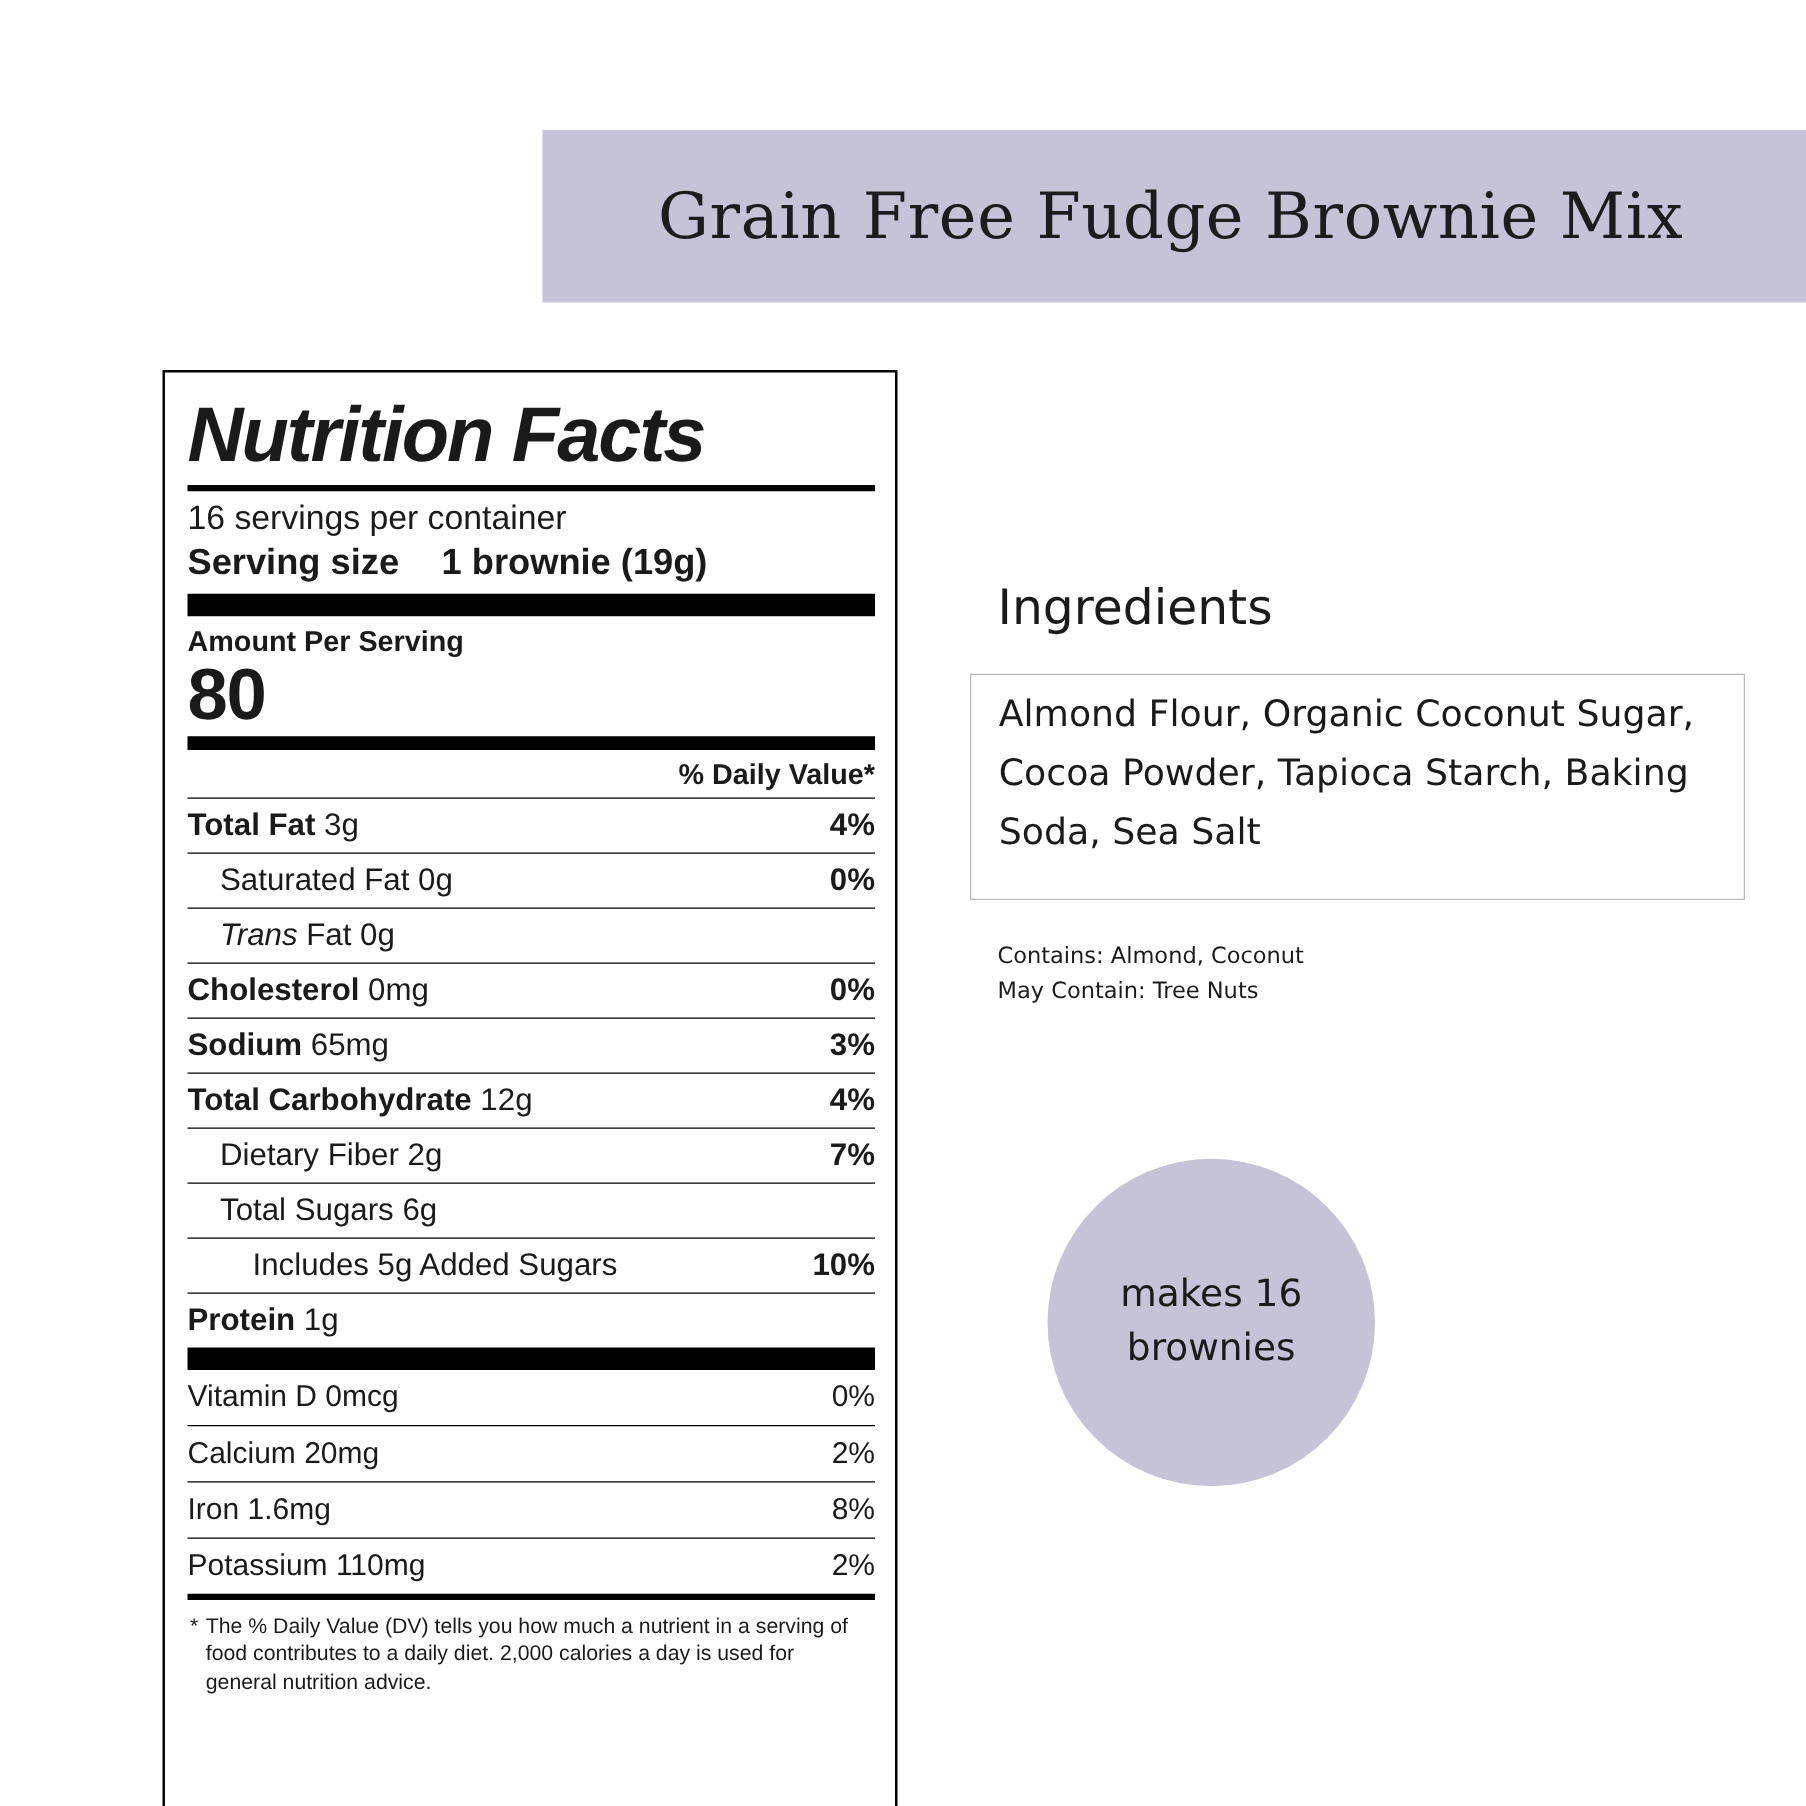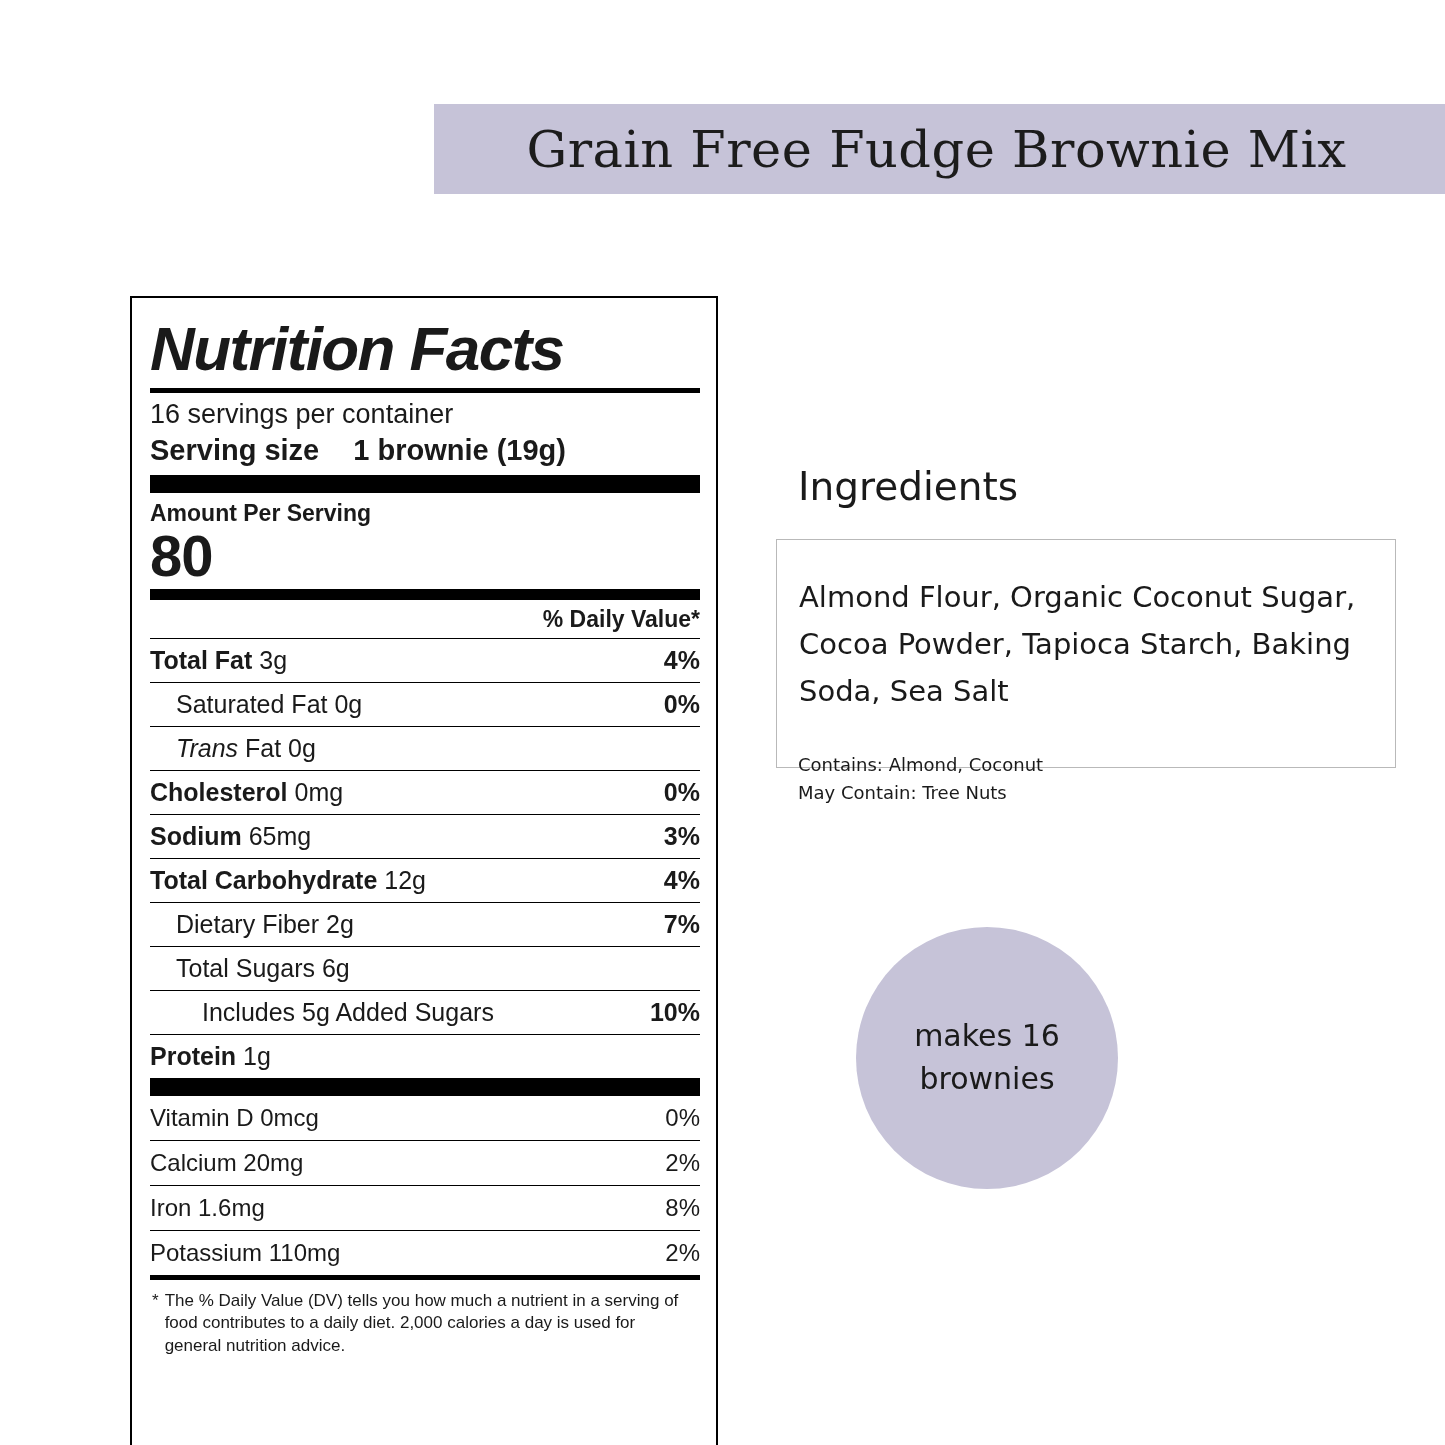--- a/index.html
+++ b/index.html
@@ -15,21 +15,21 @@
     position: relative;
     overflow: hidden;
   }
 
   
   .header-banner {
     position: absolute;
     left: 434px;
     top: 104px;
     width: 1011px;
-    height: 90px;
+    height: 138px;
     background: #c6c3d8;
     display: flex;
     align-items: center;
     justify-content: center;
   }
   .header-title {
     font-family: "DejaVu Serif", serif;
     font-size: 51px;
     letter-spacing: 0.5px;
     color: #1c1c1c;
@@ -142,43 +142,43 @@
     left: 798px;
     top: 464px;
     font-size: 39px;
     color: #1a1a1a;
   }
   .ingredients-box {
     position: absolute;
     left: 776px;
     top: 539px;
     width: 620px;
-    height: 229px;
+    height: 181px;
     border: 1px solid #b9b9b9;
     box-sizing: border-box;
-    padding: 34px 22px;
+    padding: 8px 22px;
   }
   .ingredients-text {
     font-size: 29px;
     line-height: 1.62;
     color: #1a1a1a;
   }
   .contains-block {
     position: absolute;
     left: 798px;
     top: 751px;
     font-size: 18px;
     line-height: 1.58;
     color: #1a1a1a;
   }
 
   
   .makes-badge {
     position: absolute;
-    left: 856px;
+    left: 838px;
     top: 927px;
     width: 262px;
     height: 262px;
     border-radius: 50%;
     background: #c6c3d8;
     display: flex;
     align-items: center;
     justify-content: center;
     text-align: center;
   }

